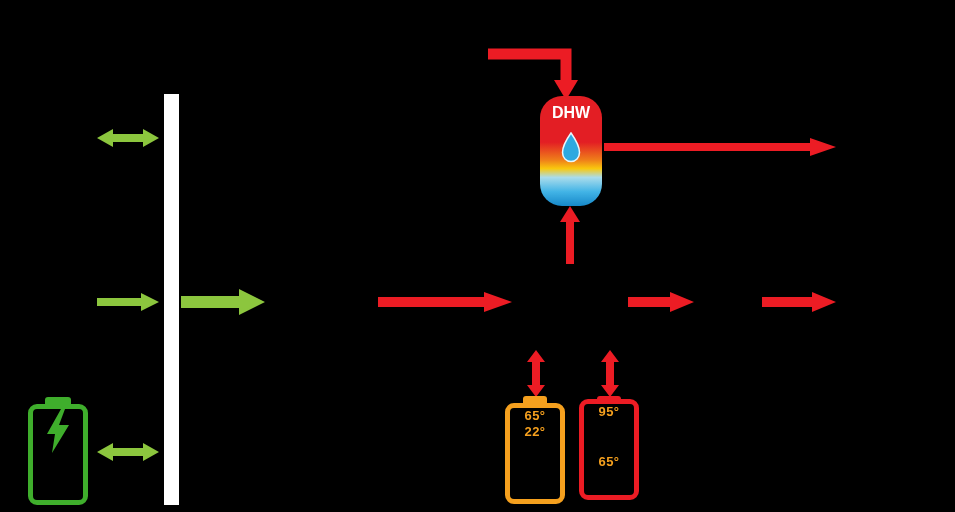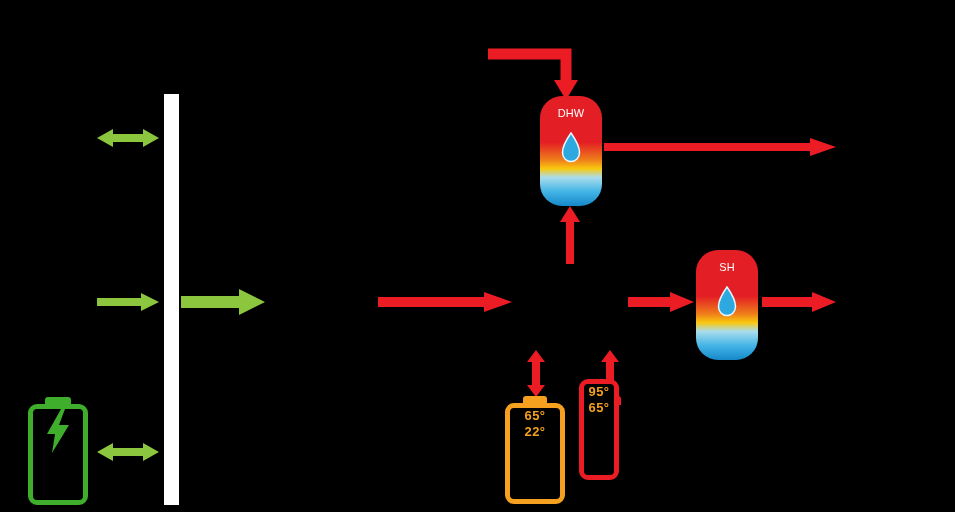--- a/index.html
+++ b/index.html
@@ -31,36 +31,36 @@
   .tank{
     width:62px;height:110px;border-radius:22px;
     background:linear-gradient(180deg,
       #e31e24 0%, #e31e24 42%,
       #ef7d1a 58%, #f9c80e 66%,
       #aadcec 74%, #42b4e6 87%, #1688c9 100%);
     display:flex;flex-direction:column;align-items:center;
     padding-top:7px;box-sizing:border-box;
   }
   .tank-label{
-    color:#ffffff;font-weight:normal;font-size:11px;line-height:20px;
+    color:#ffffff;font-weight:bold;font-size:16px;line-height:20px;
   }
   .tank .drop{margin-top:9px;}
 
   
   .cell{
     box-sizing:border-box;border-radius:9px;
     display:flex;flex-direction:column;align-items:center;justify-content:flex-start;
     background:var(--background);
   }
   .cell-terminal{border-radius:3px 3px 0 0;}
   .battery-cell{border:5px solid var(--battery-green);left:28px;top:404px;width:60px;height:101px;}
   .battery-term{left:45px;top:397px;width:26px;height:9px;background:var(--battery-green);}
   .orange-cell{border:5px solid var(--storage-orange);left:505px;top:403px;width:60px;height:101px;}
   .orange-term{left:523px;top:396px;width:24px;height:9px;background:var(--storage-orange);}
-  .red-cell{border:5px solid var(--heat-red);left:579px;top:379px;width:40px;height:101px;}
+  .red-cell{border:5px solid var(--heat-red);left:579px;top:399px;width:60px;height:101px;gap:34px;}
   .red-term{left:597px;top:396px;width:24px;height:9px;background:var(--heat-red);}
   .cell-text{
     color:var(--storage-orange);font-weight:bold;font-size:13px;line-height:16px;
     letter-spacing:0.5px;text-align:center;
   }
 </style>
 </head>
 <body>
 
 <div class="stage">
@@ -123,26 +123,20 @@
     <polygon class="f-red" points="9,0 18,12 13,12 13,35 18,35 9,47 0,35 5,35 5,12 0,12"></polygon>
   </svg>
 
   <div class="abs tank" style="left:540px;top:96px;">
     <span class="tank-label">DHW</span>
     <svg class="drop" width="24" height="32" viewBox="0 0 24 32">
       <path fill="var(--water-blue)" stroke="#e8f7fd" stroke-width="1.5" d="M12 1 C 12 1 3.5 13 3.5 20.5 C 3.5 25.7 7.3 29.5 12 29.5 C 16.7 29.5 20.5 25.7 20.5 20.5 C 20.5 13 12 1 12 1 Z"></path>
     </svg>
   </div>
 
-  <div class="abs tank" style="left:696px;top:250px;">
-    <span class="tank-label">SH</span>
-    <svg class="drop" width="24" height="32" viewBox="0 0 24 32">
-      <path fill="var(--water-blue)" stroke="#e8f7fd" stroke-width="1.5" d="M12 1 C 12 1 3.5 13 3.5 20.5 C 3.5 25.7 7.3 29.5 12 29.5 C 16.7 29.5 20.5 25.7 20.5 20.5 C 20.5 13 12 1 12 1 Z"></path>
-    </svg>
-  </div>
 
   <div class="abs cell-terminal orange-term"></div>
   <div class="abs cell orange-cell">
     <span class="cell-text">65°</span>
     <span class="cell-text">22°</span>
   </div>
 
   <div class="abs cell-terminal red-term"></div>
   <div class="abs cell red-cell">
     <span class="cell-text">95°</span>

